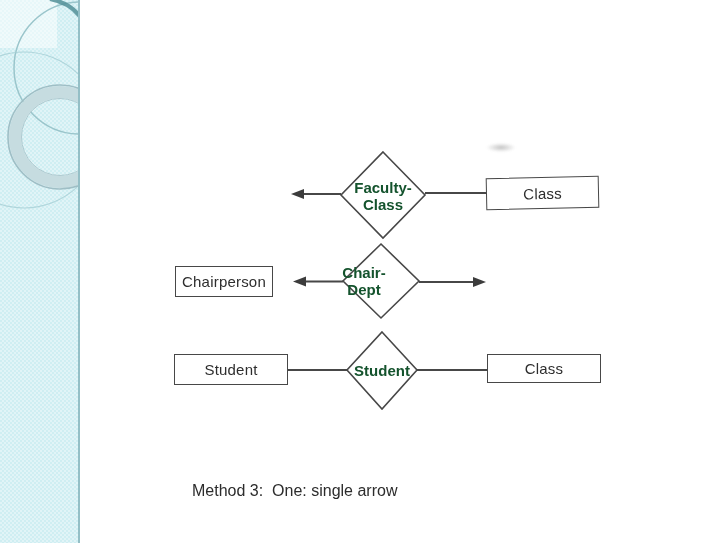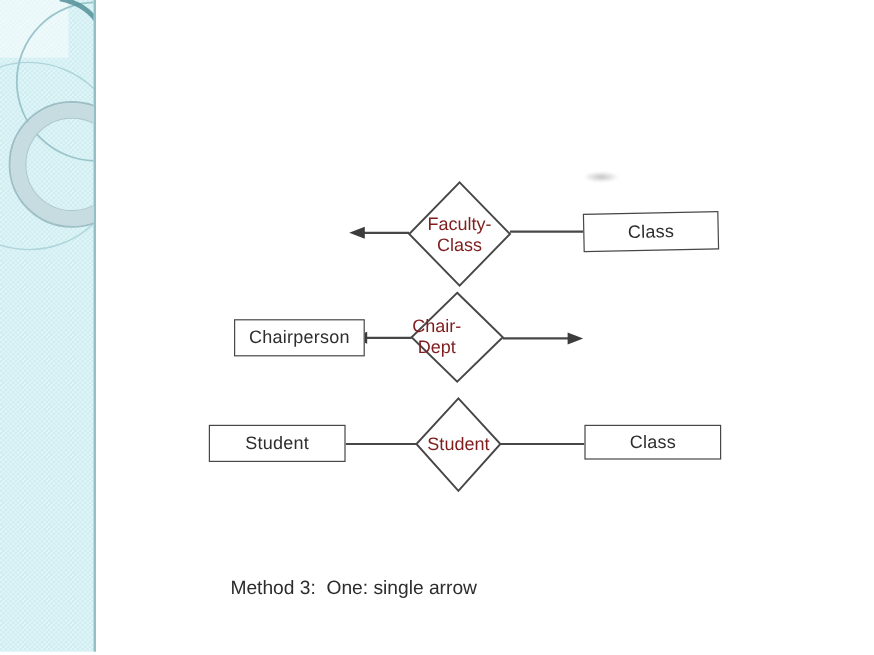--- a/index.html
+++ b/index.html
@@ -23,21 +23,21 @@
   .diagram { position:absolute; inset:0; filter:blur(0.25px); }
   .wires { position:absolute; left:0; top:0; }
   .entity {
     position:absolute; box-sizing:border-box;
     border:1.6px solid #474747; background:#fff;
     display:flex; align-items:center; justify-content:center;
     font-size:15px; color:#2e2e2e; letter-spacing:.2px;
   }
   .rel-label {
     position:absolute; width:84px; text-align:center;
-    font-size:15px; line-height:17px; color:#7f1d1d;
+    font-size:15px; line-height:17px; color:#14532d;font-weight:bold;
   }
   .rel-label span { display:block; }
   .caption {
     position:absolute; left:192px; top:433px;
     font-size:16px; line-height:23px; color:#2c2c2c; white-space:pre;
   }
   .smudge {
     position:absolute; left:486px; top:143px; width:30px; height:9px;
     background:radial-gradient(ellipse at center, rgba(120,120,120,.45), rgba(120,120,120,0) 70%);
     filter:blur(1px);
@@ -77,21 +77,21 @@
       <polygon points="486,282 473,277 473,287" fill="#3c3c3c"></polygon>
       <polygon points="381,244 419,281 381,318 343,281" fill="#ffffff" stroke="#474747" stroke-width="1.6"></polygon>
 
       <line x1="288" y1="370" x2="347" y2="370" stroke="#474747" stroke-width="1.8"></line>
       <line x1="417" y1="370" x2="487" y2="370" stroke="#474747" stroke-width="1.8"></line>
       <polygon points="382,332 417,370 382,409 347,370" fill="#ffffff" stroke="#474747" stroke-width="1.6"></polygon>
     </svg>
 
     <div class="entity" style="left:486px; top:177px; width:113px; height:32px; transform:rotate(-1.2deg);">Class</div>
 
-    <div class="entity" style="left:175px; top:266px; width:109px; height:31px;margin-left:20px;">Chairperson</div>
+    <div class="entity" style="left:175px; top:266px; width:98px; height:31px;">Chairperson</div>
 
     <div class="entity" style="left:174px; top:354px; width:114px; height:31px;">Student</div>
     <div class="entity" style="left:487px; top:354px; width:114px; height:29px;">Class</div>
 
     <div class="rel-label" style="left:341px; top:179px;">
       <span>Faculty-</span>
       <span>Class</span>
     </div>
     <div class="rel-label" style="left:322px; top:264px;">
       <span>Chair-</span>

